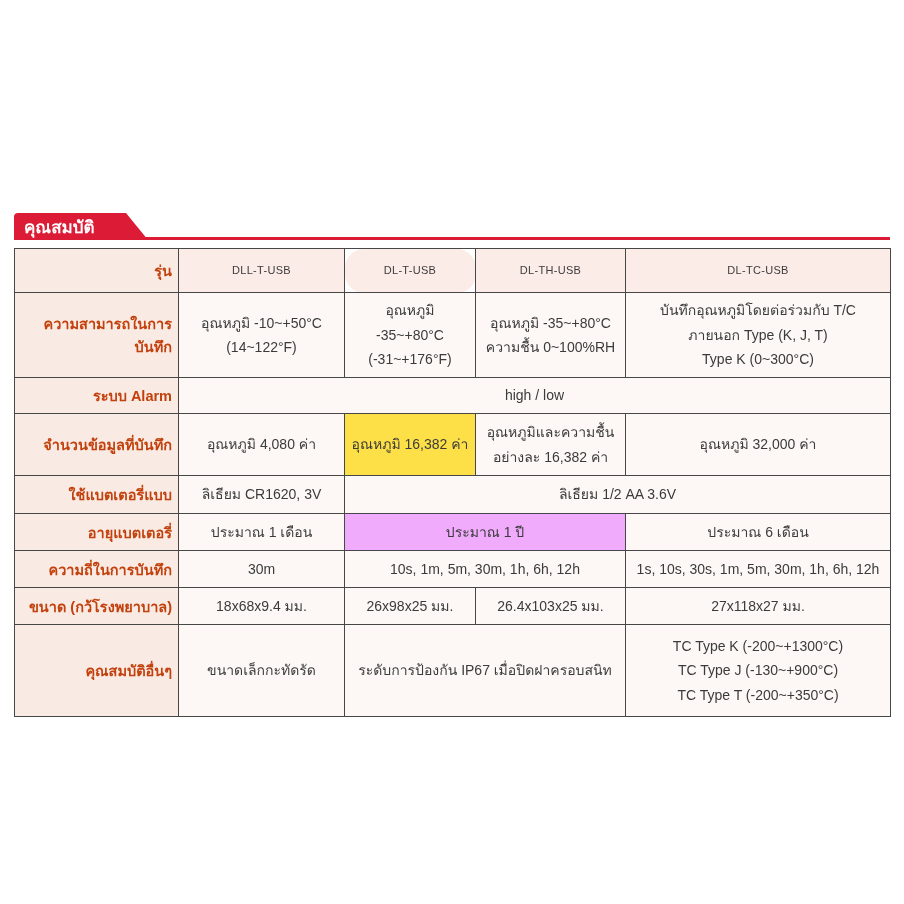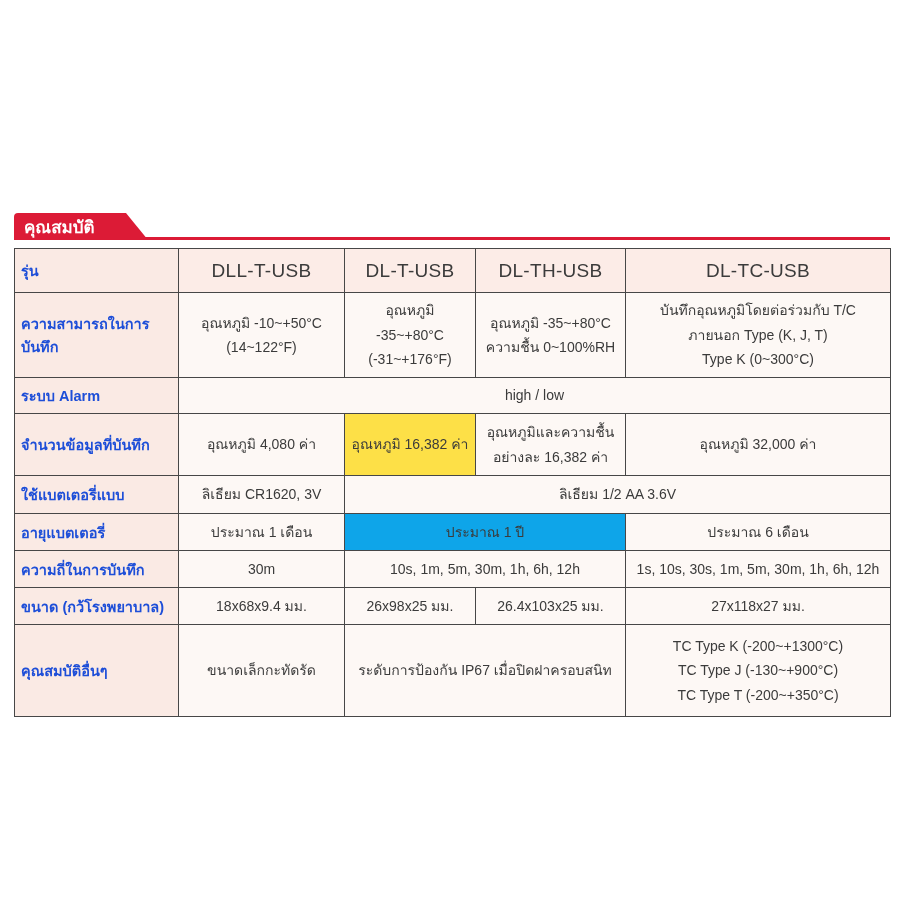--- a/index.html
+++ b/index.html
@@ -58,32 +58,32 @@
     font-size: 14px;
     color: #3b3b3b;
   }
   table.spec th, table.spec td {
     border: 1.5px solid #474747;
     padding: 3px 6px;
     vertical-align: middle;
     overflow: hidden;
   }
   th.rowlabel {
-    text-align: left;
+    text-align: right;
     font-weight: 700;
     font-size: 14.5px;
     padding-left: 9px;
-    color: #1d4ed8;
+    color: #c2410c;
   }
   td.cell {
     text-align: center;
     line-height: 1.75;
   }
   tr.model-row td.cell {
-    font-size: 19px;
+    font-size: 11px;
     letter-spacing: 0.3px;
   }
   .cell .line { display: block; }
 </style>
 </head>
 <body>
 
 <div class="canvas">
   <div class="content">
 
@@ -99,21 +99,21 @@
         <col style="width:164px">
         <col style="width:166px">
         <col style="width:131px">
         <col style="width:150px">
         <col style="width:265px">
       </colgroup>
       <tbody id="spec-body">
           <tr class="model-row">
             <th class="rowlabel" style="background: rgb(250, 234, 228); height: 37px;">รุ่น</th>
             <td class="cell" style="background: rgb(252, 236, 231);">DLL-T-USB</td>
-            <td class="cell" style="background: rgb(252, 236, 231);">DL-T-USB</td>
+            <td class="cell" style="background: rgb(252, 236, 231); border-radius: 19px;">DL-T-USB</td>
             <td class="cell" style="background: rgb(252, 236, 231);">DL-TH-USB</td>
             <td class="cell" style="background: rgb(252, 236, 231); margin-top: 40px;">DL-TC-USB</td>
           </tr>
           <tr>
             <th class="rowlabel" style="background: rgb(250, 234, 228); height: 78px;">ความสามารถในการบันทึก</th>
             <td class="cell" style="background: rgb(253, 248, 245);">
               <span class="line">อุณหภูมิ -10~+50°C</span>
               <span class="line">(14~122°F)</span>
             </td>
             <td class="cell" style="background: rgb(253, 248, 245);">
@@ -159,21 +159,21 @@
             </td>
             <td class="cell" colspan="3" style="background: rgb(253, 248, 245);">
               <span class="line">ลิเธียม 1/2 AA 3.6V</span>
             </td>
           </tr>
           <tr>
             <th class="rowlabel" style="background: rgb(250, 234, 228); height: 30px;">อายุแบตเตอรี่</th>
             <td class="cell" style="background: rgb(253, 248, 245);">
               <span class="line">ประมาณ 1 เดือน</span>
             </td>
-            <td class="cell" colspan="2" style="background: #0ea5e9; margin-left: 32px;">
+            <td class="cell" colspan="2" style="background: #f0abfc; margin-left: 32px;">
               <span class="line">ประมาณ 1 ปี</span>
             </td>
             <td class="cell" style="background: rgb(253, 248, 245);">
               <span class="line">ประมาณ 6 เดือน</span>
             </td>
           </tr>
           <tr>
             <th class="rowlabel" style="background: rgb(250, 234, 228); height: 30px; margin-left: 21px;">ความถี่ในการบันทึก</th>
             <td class="cell" style="background: rgb(253, 248, 245);">
               <span class="line">30m</span>

